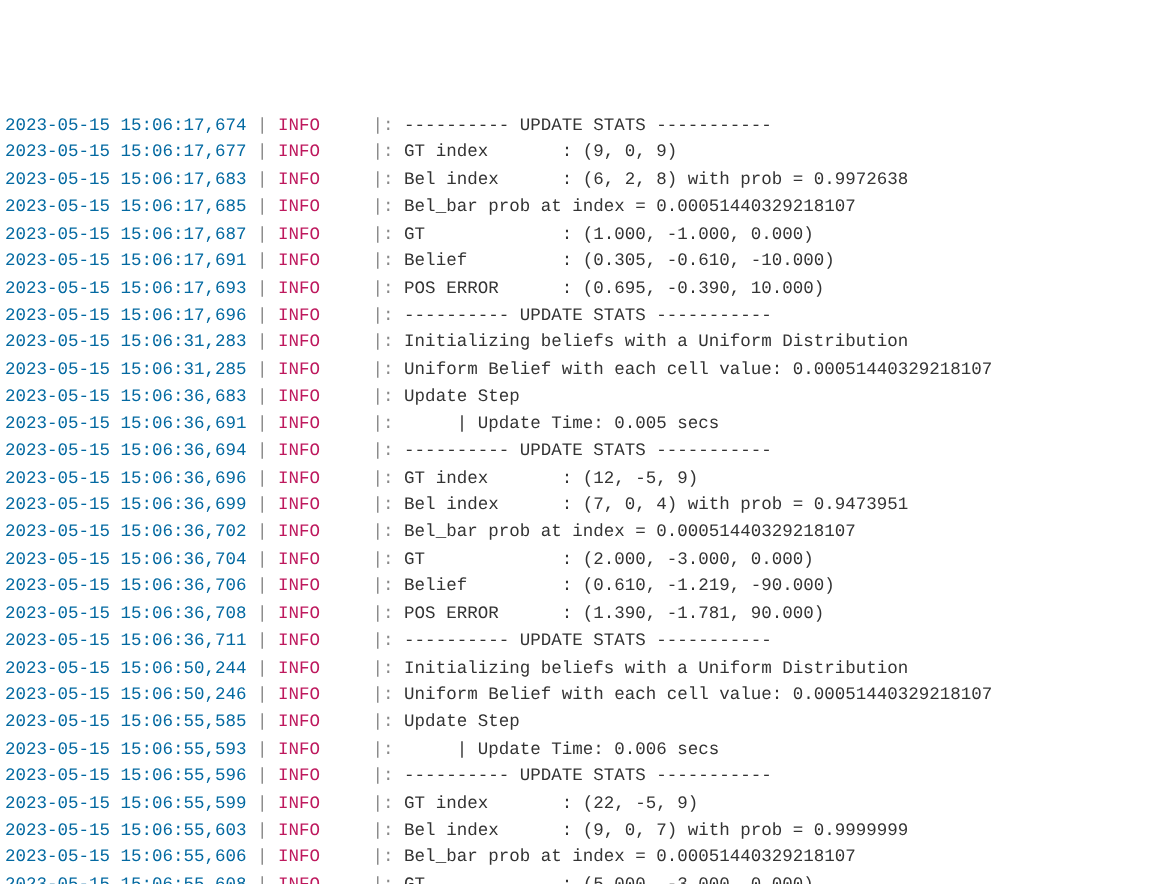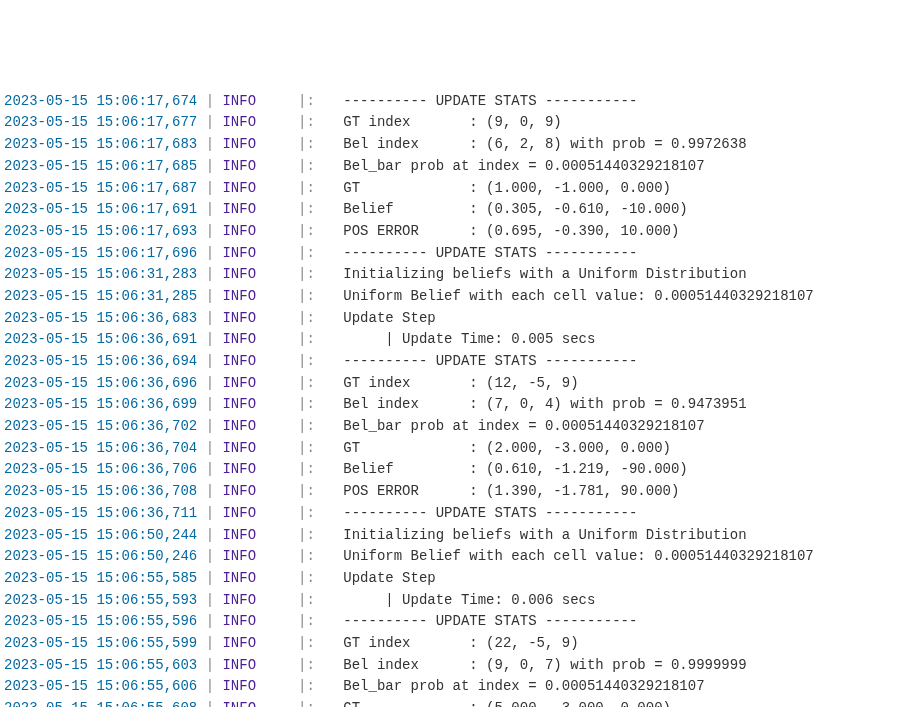--- a/index.html
+++ b/index.html
@@ -10,22 +10,22 @@
       font-size: 14px;
       line-height: 1.55;
       color: #333333;
       white-space: pre;
     }
     .log-line {
       display: block;
     }
     .ts { color: #0369a1; }
     .sep { color: #888888; }
-    .level-info { color: #4c1d95; text-align: right; }
-    .msg { color: #333333; margin-left: 20px; }
+    .level-info { color: #be185d; text-align: right; }
+    .msg { color: #333333; }
   </style>
 </head>
 <body>
 
 
 
 <div id="log-container"><span class="log-line"><span class="ts">2023-05-15 15:06:17,674</span><span class="sep"> | </span><span class="level-info">INFO</span><span>     </span><span class="sep">|: </span><span class="msg">---------- UPDATE STATS -----------</span></span><span class="log-line"><span class="ts">2023-05-15 15:06:17,677</span><span class="sep"> | </span><span class="level-info">INFO</span><span>     </span><span class="sep">|: </span><span class="msg">GT index       : (9, 0, 9)</span></span><span class="log-line"><span class="ts">2023-05-15 15:06:17,683</span><span class="sep"> | </span><span class="level-info">INFO</span><span>     </span><span class="sep">|: </span><span class="msg">Bel index      : (6, 2, 8) with prob = 0.9972638</span></span><span class="log-line"><span class="ts">2023-05-15 15:06:17,685</span><span class="sep"> | </span><span class="level-info">INFO</span><span>     </span><span class="sep">|: </span><span class="msg">Bel_bar prob at index = 0.00051440329218107</span></span><span class="log-line"><span class="ts">2023-05-15 15:06:17,687</span><span class="sep"> | </span><span class="level-info">INFO</span><span>     </span><span class="sep">|: </span><span class="msg">GT             : (1.000, -1.000, 0.000)</span></span><span class="log-line"><span class="ts">2023-05-15 15:06:17,691</span><span class="sep"> | </span><span class="level-info">INFO</span><span>     </span><span class="sep">|: </span><span class="msg">Belief         : (0.305, -0.610, -10.000)</span></span><span class="log-line"><span class="ts">2023-05-15 15:06:17,693</span><span class="sep"> | </span><span class="level-info">INFO</span><span>     </span><span class="sep">|: </span><span class="msg">POS ERROR      : (0.695, -0.390, 10.000)</span></span><span class="log-line"><span class="ts">2023-05-15 15:06:17,696</span><span class="sep"> | </span><span class="level-info">INFO</span><span>     </span><span class="sep">|: </span><span class="msg">---------- UPDATE STATS -----------</span></span><span class="log-line"><span class="ts">2023-05-15 15:06:31,283</span><span class="sep"> | </span><span class="level-info">INFO</span><span>     </span><span class="sep">|: </span><span class="msg">Initializing beliefs with a Uniform Distribution</span></span><span class="log-line"><span class="ts">2023-05-15 15:06:31,285</span><span class="sep"> | </span><span class="level-info">INFO</span><span>     </span><span class="sep">|: </span><span class="msg">Uniform Belief with each cell value: 0.00051440329218107</span></span><span class="log-line"><span class="ts">2023-05-15 15:06:36,683</span><span class="sep"> | </span><span class="level-info">INFO</span><span>     </span><span class="sep">|: </span><span class="msg">Update Step</span></span><span class="log-line"><span class="ts">2023-05-15 15:06:36,691</span><span class="sep"> | </span><span class="level-info">INFO</span><span>     </span><span class="sep">|: </span><span class="msg">     | Update Time: 0.005 secs</span></span><span class="log-line"><span class="ts">2023-05-15 15:06:36,694</span><span class="sep"> | </span><span class="level-info">INFO</span><span>     </span><span class="sep">|: </span><span class="msg">---------- UPDATE STATS -----------</span></span><span class="log-line"><span class="ts">2023-05-15 15:06:36,696</span><span class="sep"> | </span><span class="level-info">INFO</span><span>     </span><span class="sep">|: </span><span class="msg">GT index       : (12, -5, 9)</span></span><span class="log-line"><span class="ts">2023-05-15 15:06:36,699</span><span class="sep"> | </span><span class="level-info">INFO</span><span>     </span><span class="sep">|: </span><span class="msg">Bel index      : (7, 0, 4) with prob = 0.9473951</span></span><span class="log-line"><span class="ts">2023-05-15 15:06:36,702</span><span class="sep"> | </span><span class="level-info">INFO</span><span>     </span><span class="sep">|: </span><span class="msg">Bel_bar prob at index = 0.00051440329218107</span></span><span class="log-line"><span class="ts">2023-05-15 15:06:36,704</span><span class="sep"> | </span><span class="level-info">INFO</span><span>     </span><span class="sep">|: </span><span class="msg">GT             : (2.000, -3.000, 0.000)</span></span><span class="log-line"><span class="ts">2023-05-15 15:06:36,706</span><span class="sep"> | </span><span class="level-info">INFO</span><span>     </span><span class="sep">|: </span><span class="msg">Belief         : (0.610, -1.219, -90.000)</span></span><span class="log-line"><span class="ts">2023-05-15 15:06:36,708</span><span class="sep"> | </span><span class="level-info">INFO</span><span>     </span><span class="sep">|: </span><span class="msg">POS ERROR      : (1.390, -1.781, 90.000)</span></span><span class="log-line"><span class="ts">2023-05-15 15:06:36,711</span><span class="sep"> | </span><span class="level-info">INFO</span><span>     </span><span class="sep">|: </span><span class="msg">---------- UPDATE STATS -----------</span></span><span class="log-line"><span class="ts">2023-05-15 15:06:50,244</span><span class="sep"> | </span><span class="level-info">INFO</span><span>     </span><span class="sep">|: </span><span class="msg">Initializing beliefs with a Uniform Distribution</span></span><span class="log-line"><span class="ts">2023-05-15 15:06:50,246</span><span class="sep"> | </span><span class="level-info">INFO</span><span>     </span><span class="sep">|: </span><span class="msg">Uniform Belief with each cell value: 0.00051440329218107</span></span><span class="log-line"><span class="ts">2023-05-15 15:06:55,585</span><span class="sep"> | </span><span class="level-info">INFO</span><span>     </span><span class="sep">|: </span><span class="msg">Update Step</span></span><span class="log-line"><span class="ts">2023-05-15 15:06:55,593</span><span class="sep"> | </span><span class="level-info">INFO</span><span>     </span><span class="sep">|: </span><span class="msg">     | Update Time: 0.006 secs</span></span><span class="log-line"><span class="ts">2023-05-15 15:06:55,596</span><span class="sep"> | </span><span class="level-info">INFO</span><span>     </span><span class="sep">|: </span><span class="msg">---------- UPDATE STATS -----------</span></span><span class="log-line"><span class="ts">2023-05-15 15:06:55,599</span><span class="sep"> | </span><span class="level-info">INFO</span><span>     </span><span class="sep">|: </span><span class="msg">GT index       : (22, -5, 9)</span></span><span class="log-line"><span class="ts">2023-05-15 15:06:55,603</span><span class="sep"> | </span><span class="level-info">INFO</span><span>     </span><span class="sep">|: </span><span class="msg">Bel index      : (9, 0, 7) with prob = 0.9999999</span></span><span class="log-line"><span class="ts">2023-05-15 15:06:55,606</span><span class="sep"> | </span><span class="level-info">INFO</span><span>     </span><span class="sep">|: </span><span class="msg">Bel_bar prob at index = 0.00051440329218107</span></span><span class="log-line"><span class="ts">2023-05-15 15:06:55,608</span><span class="sep"> | </span><span class="level-info">INFO</span><span>     </span><span class="sep">|: </span><span class="msg">GT             : (5.000, -3.000, 0.000)</span></span></div>
 
 
 

